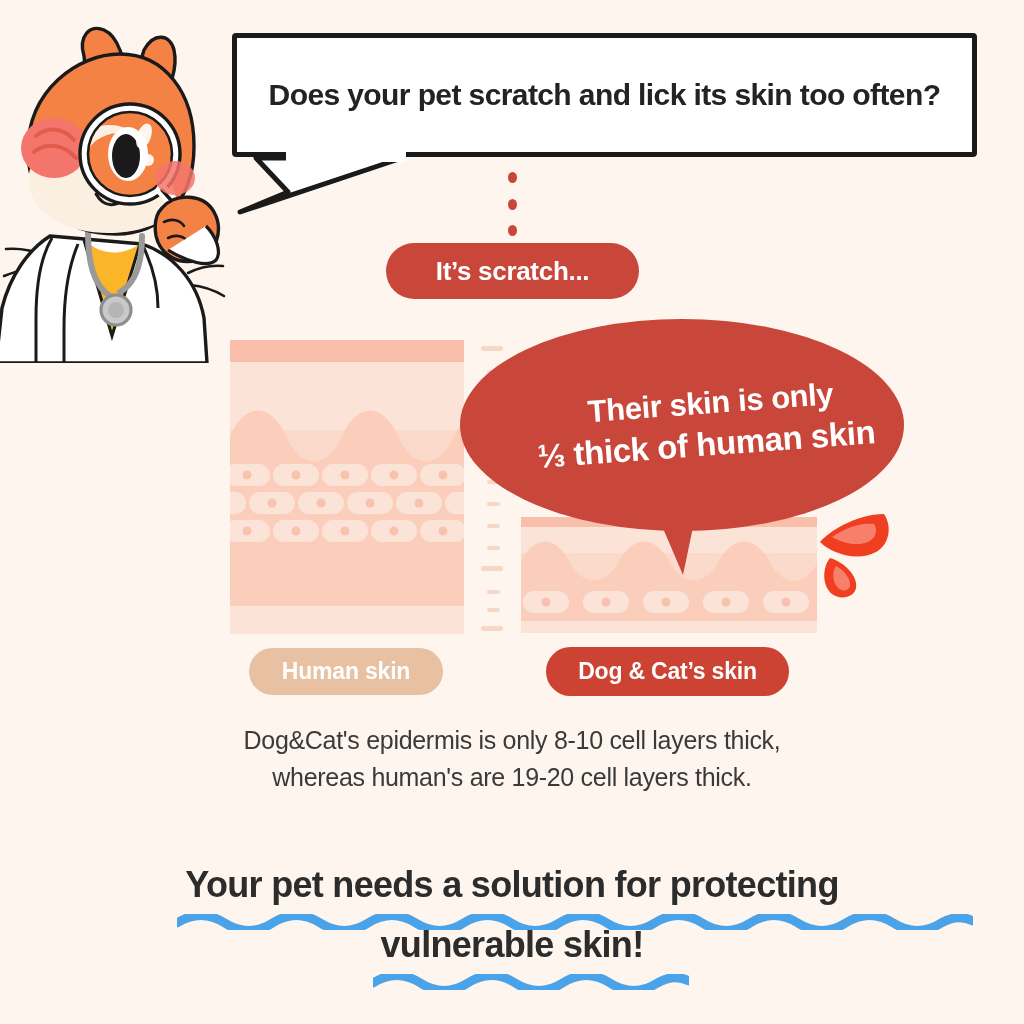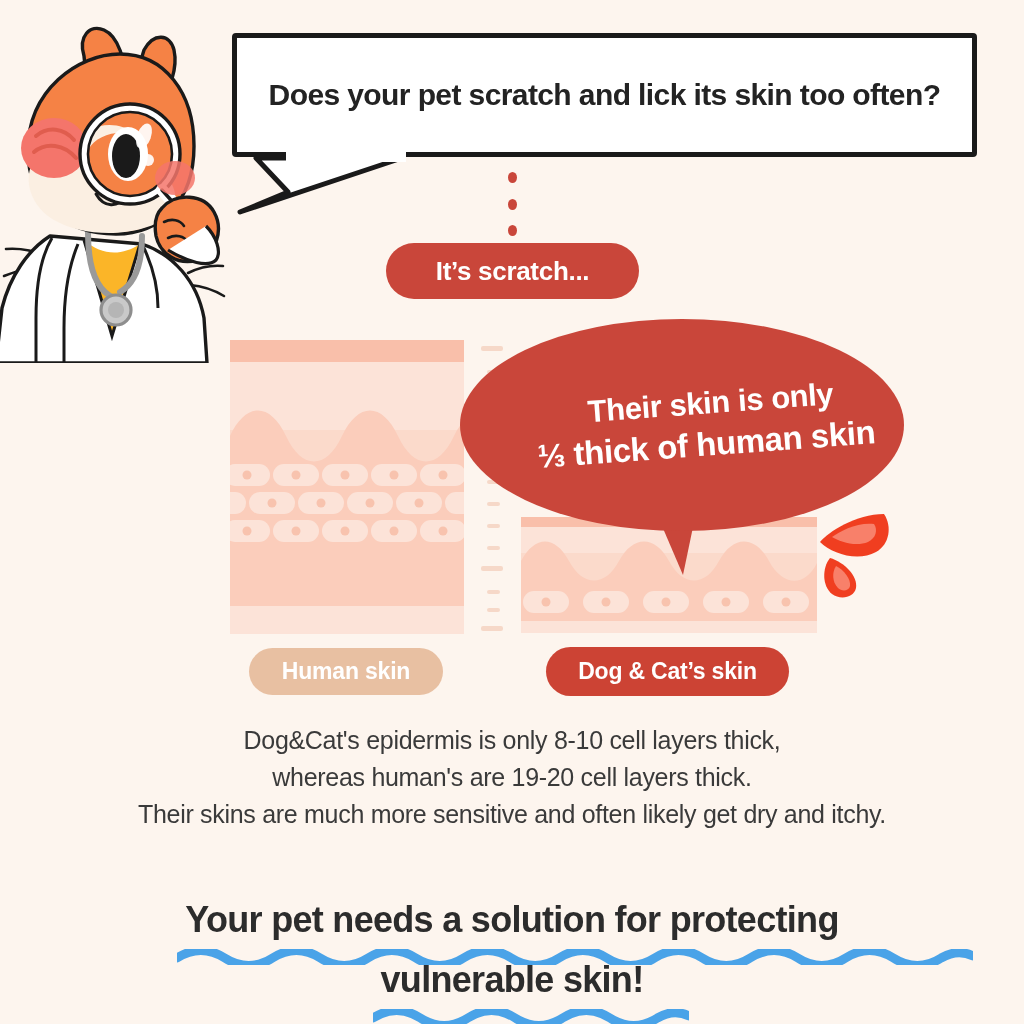--- a/index.html
+++ b/index.html
@@ -76,21 +76,21 @@
 
   
   .para{
     position:absolute;left:0;top:722px;width:1024px;text-align:center;
     color:#3A3A3A;font-size:25px;line-height:37px;letter-spacing:-0.3px;
   }
   .para div{white-space:nowrap;}
 
   
   .headline{
-    position:absolute;left:0;top:858px;width:1024px;text-align:center;margin-top:35px;
+    position:absolute;left:0;top:858px;width:1024px;text-align:center;
   }
   .hl-line{position:relative;display:inline-block;}
   .hl-line span.txt{
     font-size:36px;font-weight:700;color:#2C2C2C;letter-spacing:-0.7px;
     white-space:nowrap;display:inline-block;
   }
   .wave{position:absolute;left:-8px;bottom:-12px;height:16px;}
   .hl-row{line-height:53px;}
 
   
@@ -322,21 +322,20 @@
   <div class="pill pill-human">
     <span>Human skin</span>
   </div>
   <div class="pill pill-pet">
     <span>Dog &amp; Cat’s skin</span>
   </div>
 
   <div class="para">
     <div>Dog&amp;Cat's epidermis is only 8-10 cell layers thick,</div>
     <div>whereas human's are 19-20 cell layers thick.</div>
-    <div>Their skins are much more sensitive and often likely get dry and itchy.</div>
   </div>
 
   <div class="headline">
     <div class="hl-row">
       <span class="hl-line">
         <span class="txt">Your pet needs a solution for protecting</span>
         <svg class="wave" viewBox="0 0 800 16" preserveAspectRatio="none" style="width:796px;">
           <path d="M0 9 C16 -1 32 -1 48 9 C64 19 80 19 96 9 C112 -1 128 -1 144 9 C160 19 176 19 192 9 C208 -1 224 -1 240 9 C256 19 272 19 288 9 C304 -1 320 -1 336 9 C352 19 368 19 384 9 C400 -1 416 -1 432 9 C448 19 464 19 480 9 C496 -1 512 -1 528 9 C544 19 560 19 576 9 C592 -1 608 -1 624 9 C640 19 656 19 672 9 C688 -1 704 -1 720 9 C736 19 752 19 768 9 C780 2 790 2 800 7" fill="none" stroke="#4AA3E8" stroke-width="9" stroke-linecap="round"></path>
         </svg>
       </span>

